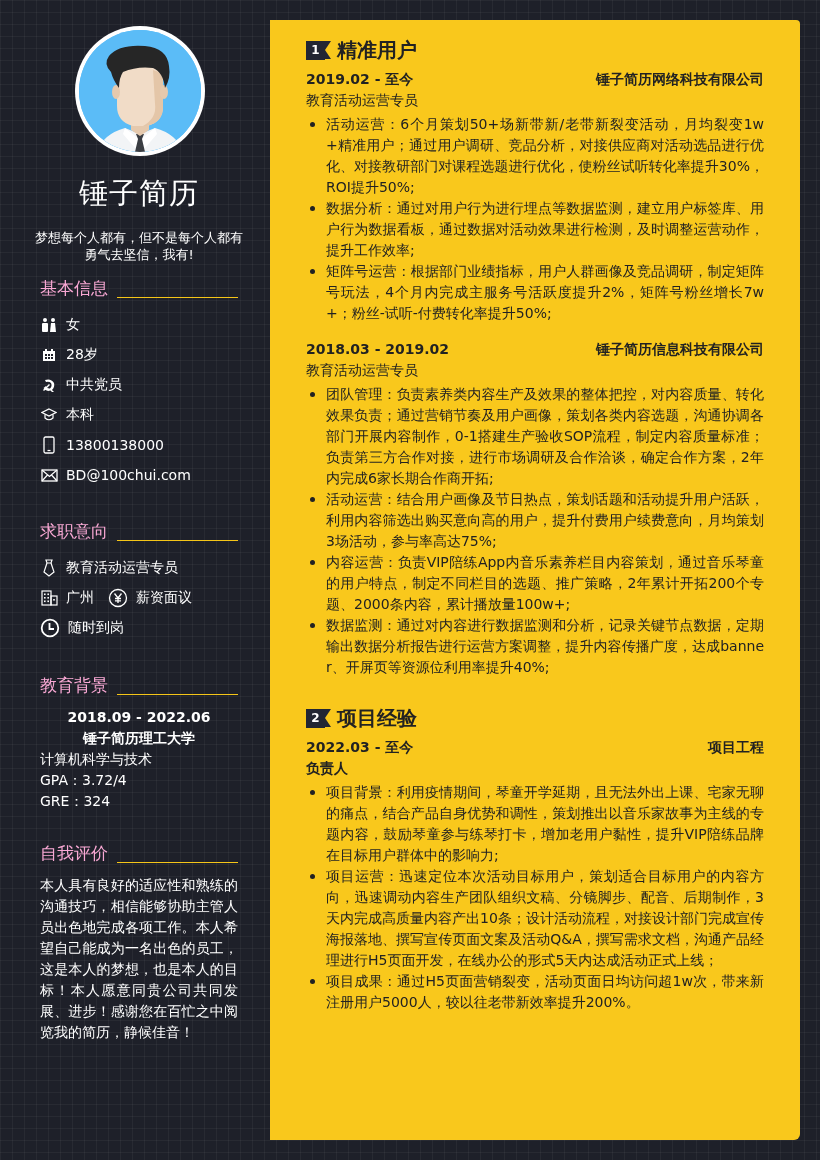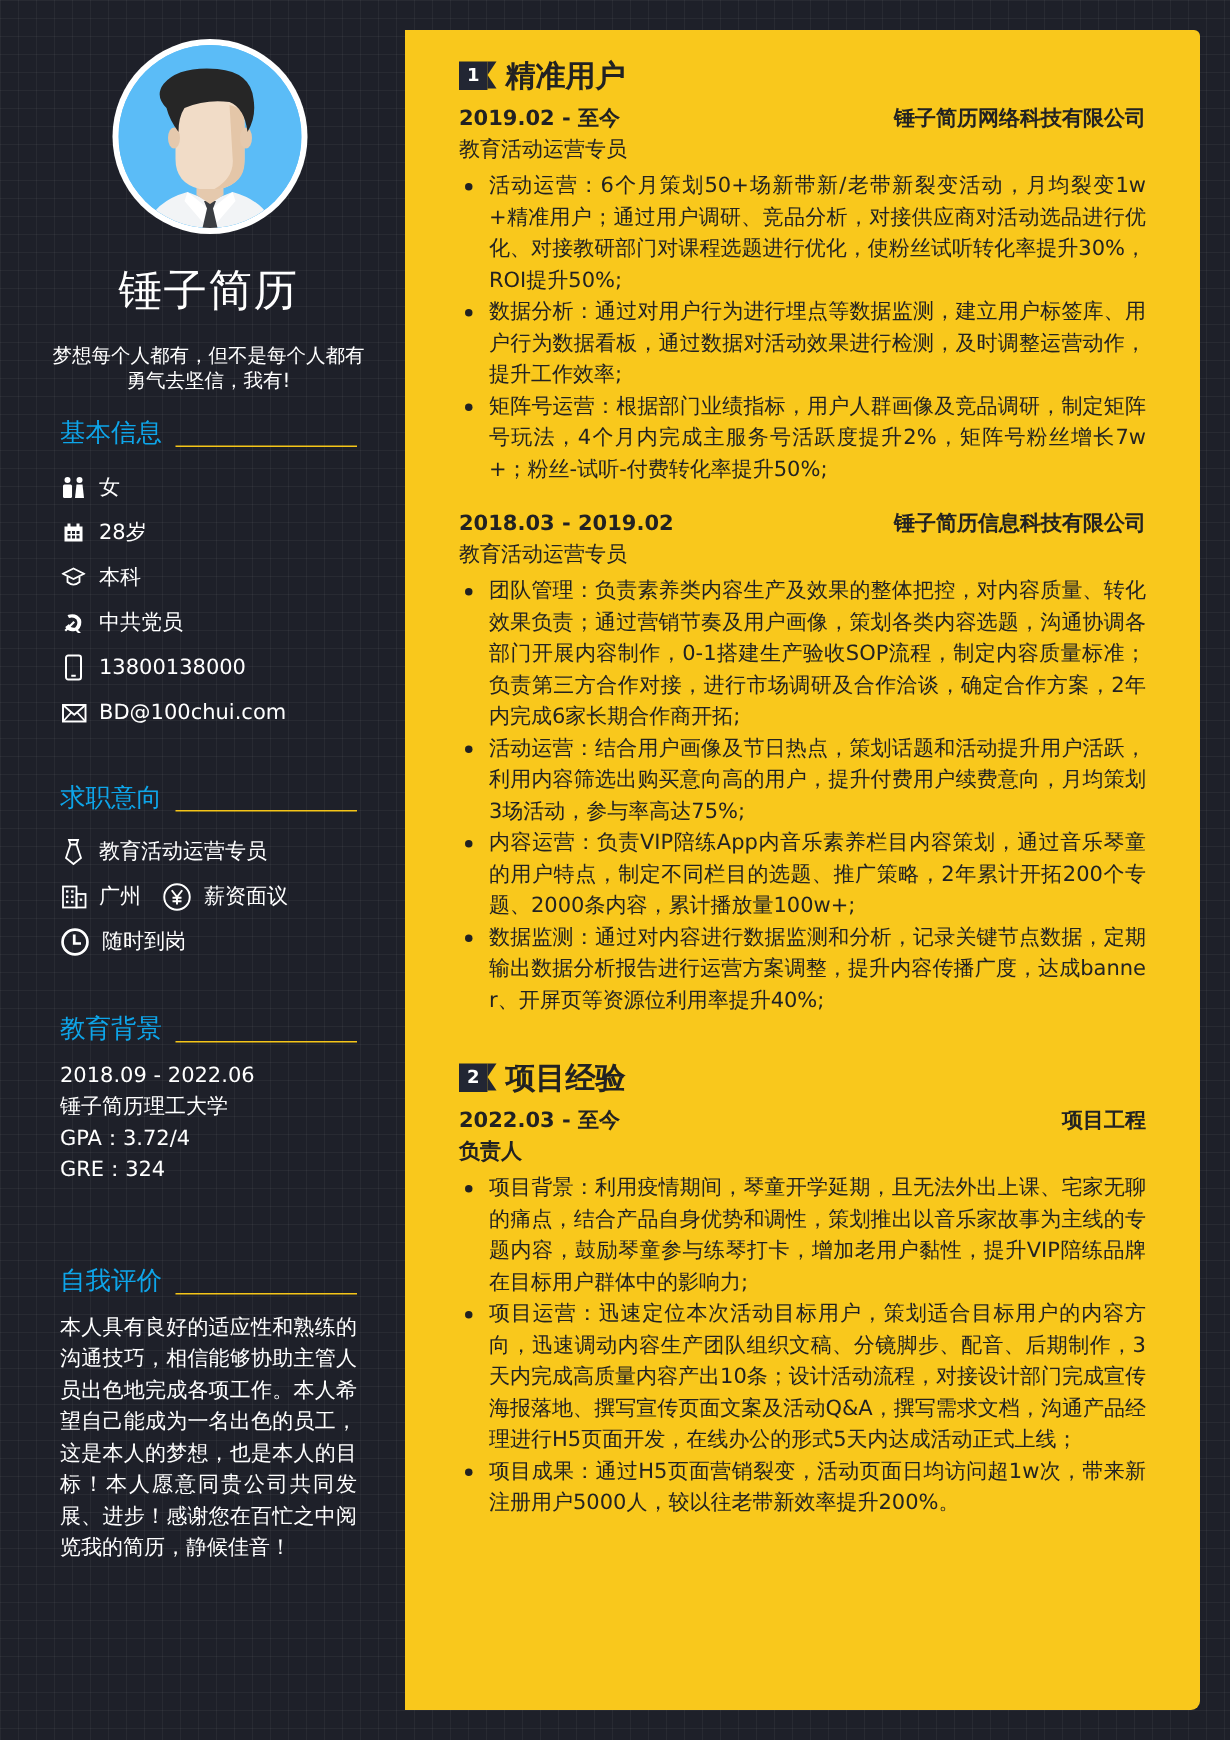--- a/index.html
+++ b/index.html
@@ -27,30 +27,30 @@
     font-size: 29px; color: #ffffff; letter-spacing: 1px;
   }
   .motto {
     position: absolute; left: 30px; top: 229px; width: 210px; text-align: center;
     font-size: 13px; line-height: 17px; color: #ffffff;
   }
   .side-section { position: absolute; left: 36px; width: 198px; }
   .side-title {
     display: flex; align-items: flex-end; height: 24px; margin-bottom: 10px;
   }
-  .side-title span.t { font-size: 17px; color: #0ea5e9; white-space: nowrap; }
+  .side-title span.t { font-size: 17px; color: #f9a8d4; white-space: nowrap; }
   .side-title .line { flex: 1; margin-left: 9px; border-bottom: 1.5px solid #f5c518; height: 1px; margin-bottom: 2px; }
   .info-row { display: flex; align-items: center; height: 30px; font-size: 14px; color: #ffffff; }
   .info-row .ic { width: 18px; height: 18px; margin-right: 8px; display: flex; align-items: center; justify-content: center; }
   .info-row .ic svg { display: block; }
   .intent-row { display: flex; align-items: center; height: 30px; font-size: 14px; }
   .intent-row .pair { display: flex; align-items: center; margin-right: 14px; }
   .intent-row .ic { width: 18px; height: 18px; margin-right: 8px; display: flex; align-items: center; justify-content: center; }
   .edu-line { font-size: 14px; line-height: 21px; color: #ffffff; }
-  .edu-line.bold { font-weight: normal; }
+  .edu-line.bold { font-weight: bold; text-align: center; }
   .self-text { font-size: 14px; line-height: 21px; color: #ffffff; text-align: justify; }
 
   
   .main {
     position: absolute; left: 270px; top: 20px; width: 530px; height: 1120px;
     background: #f9c81c; border-radius: 0 4px 6px 0; color: #222222;
     padding: 16px 36px 0 36px;
   }
   .sec-head { display: flex; align-items: center; height: 28px; margin-bottom: 4px; }
   .sec-num {
@@ -138,35 +138,35 @@
               <rect x="3" y="9" width="2" height="2"></rect>
               <rect x="6" y="9" width="2" height="2"></rect>
               <rect x="9" y="9" width="2" height="2"></rect>
             </g>
           </svg>
       </span>
       <span>28岁</span>
     </div>
     <div class="info-row">
       <span class="ic">
+        <svg width="16" height="16" viewBox="0 0 16 16">
+            <path d="M4 3 Q10 1 13 6 Q14 10 11 13 L13 15 L11 15 L9.5 13.5 Q5 15 2.5 11 L5 9 Q6 12 9 11.5 Q11.5 9 10 6 Q8 4 5 5 Z" fill="#fff"></path>
+            <path d="M2 13 L8 7 L9 8 L3 14 Z" fill="#fff"></path>
+          </svg>
+      </span>
+      <span>中共党员</span>
+    </div>
+    <div class="info-row">
+      <span class="ic">
         <svg width="16" height="14" viewBox="0 0 16 14">
             <path d="M8 1 L15 4.5 L8 8 L1 4.5 Z" fill="none" stroke="#fff" stroke-width="1.2"></path>
             <path d="M4 6.5 L4 10 Q8 13.5 12 10 L12 6.5" fill="none" stroke="#fff" stroke-width="1.2"></path>
           </svg>
       </span>
       <span>本科</span>
-    </div>
-    <div class="info-row">
-      <span class="ic">
-        <svg width="16" height="16" viewBox="0 0 16 16">
-            <path d="M4 3 Q10 1 13 6 Q14 10 11 13 L13 15 L11 15 L9.5 13.5 Q5 15 2.5 11 L5 9 Q6 12 9 11.5 Q11.5 9 10 6 Q8 4 5 5 Z" fill="#fff"></path>
-            <path d="M2 13 L8 7 L9 8 L3 14 Z" fill="#fff"></path>
-          </svg>
-      </span>
-      <span>中共党员</span>
     </div>
     <div class="info-row">
       <span class="ic">
         <svg width="12" height="18" viewBox="0 0 12 18">
             <rect x="1" y="1" width="10" height="16" rx="1.5" fill="none" stroke="#fff" stroke-width="1.3"></rect>
             <line x1="4.5" y1="14.5" x2="7.5" y2="14.5" stroke="#fff" stroke-width="1.2"></line>
           </svg>
       </span>
       <span>13800138000</span>
     </div>
@@ -235,20 +235,21 @@
     </div>
   </div>
 
   <div class="side-section" style="top:673px;">
     <div class="side-title">
       <span class="t">教育背景</span>
         <span class="line"></span>
     </div>
     <div class="edu-line bold">2018.09 - 2022.06</div>
     <div class="edu-line bold">锤子简历理工大学</div>
+    <div class="edu-line">计算机科学与技术</div>
     <div class="edu-line">GPA：3.72/4</div>
     <div class="edu-line">GRE：324</div>
   </div>
 
   <div class="side-section" style="top:841px;">
     <div class="side-title">
       <span class="t">自我评价</span>
         <span class="line"></span>
     </div>
     <div class="self-text">本人具有良好的适应性和熟练的沟通技巧，相信能够协助主管人员出色地完成各项工作。本人希望自己能成为一名出色的员工，这是本人的梦想，也是本人的目标！本人愿意同贵公司共同发展、进步！感谢您在百忙之中阅览我的简历，静候佳音！</div>

